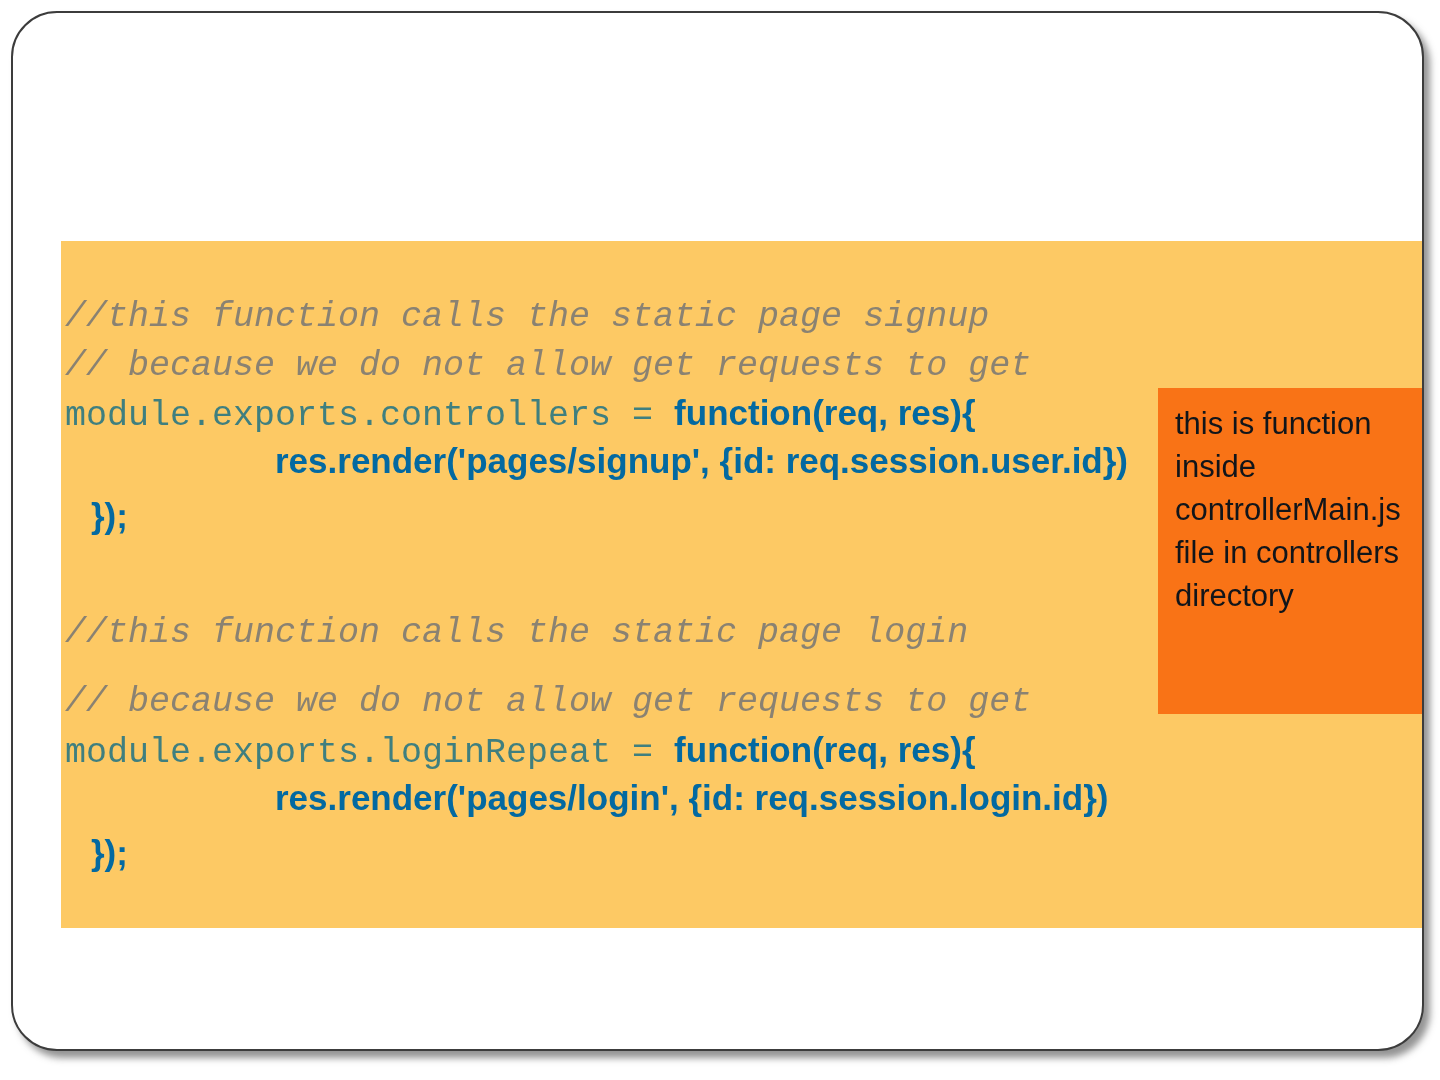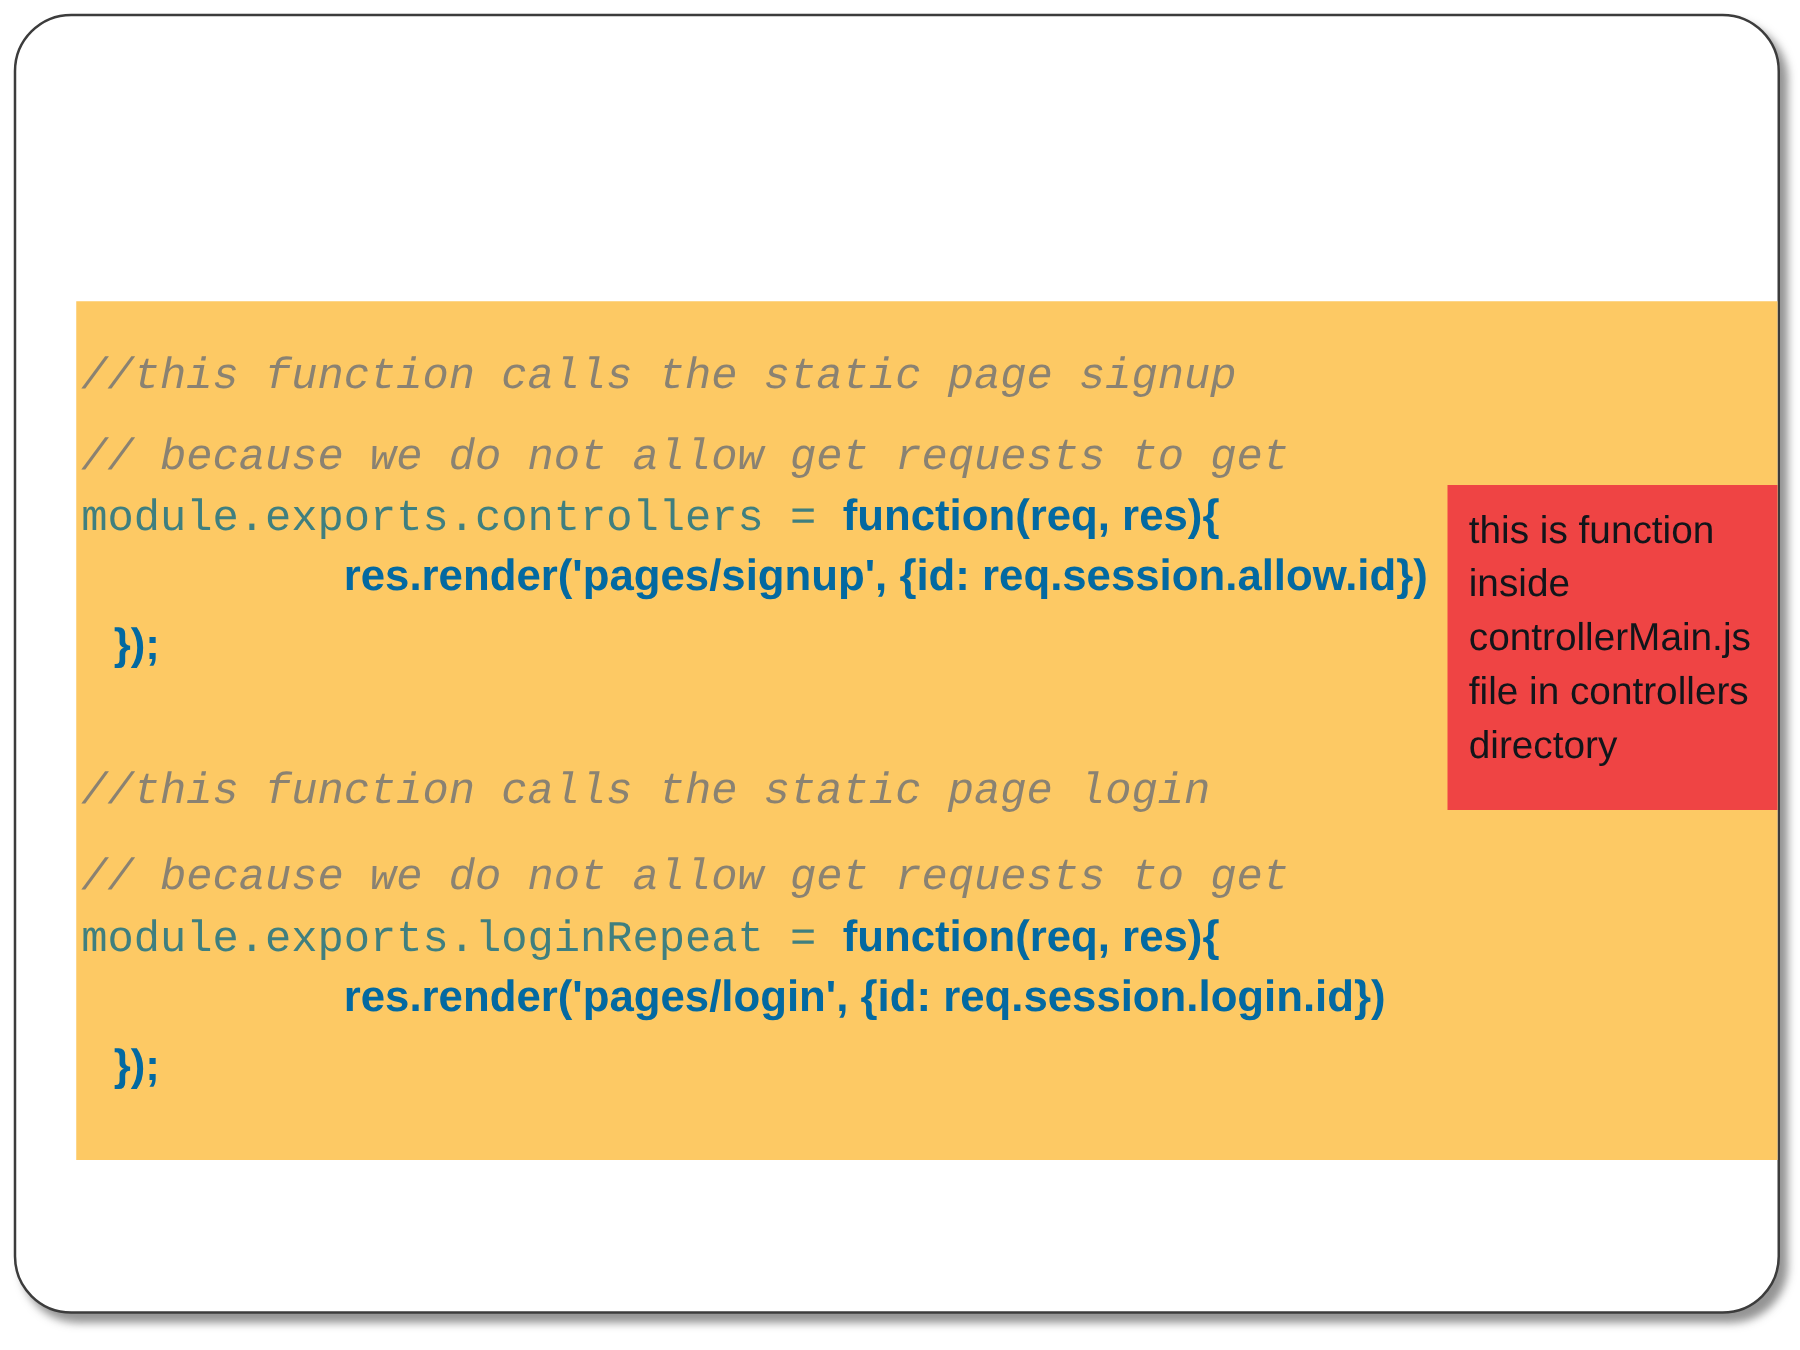--- a/index.html
+++ b/index.html
@@ -88,22 +88,22 @@
     color: #0369a1;
     font-weight: bold;
   }
 
   
   #callout-box {
     position: absolute;
     left: 1145px;
     top: 375px;
     width: 283px;
-    height: 260px;
-    background: #ef4444;
+    height: 326px;
+    background: #f97316;
     box-sizing: border-box;
     z-index: 5;
   }
   #callout-text {
     position: absolute;
     left: 17px;
     top: 14px;
     width: 252px;
     color: #11151a;
     font-size: 31px;
@@ -113,27 +113,27 @@
   }
 </style>
 </head>
 <body>
 
 <div id="slide-frame">
 
 
   <div id="code-panel">
 
-    <div class="code-line code-comment" style="top:40px;left:4px;">//this function calls the static page signup</div>
+    <div class="code-line code-comment" style="top:56px;left:4px;">//this function calls the static page signup</div>
 
     <div class="code-line code-comment" style="top:105px;left:4px;">// because we do not allow get requests to get</div>
 
     <div class="code-line" style="top:152px;left:4px;"><span class="code-export">module.exports.controllers = </span><span class="code-plain">function(req, res){</span></div>
 
-    <div class="code-line code-plain" style="top:200px;left:214px;">res.render('pages/signup', {id: req.session.allow.id})</div>
+    <div class="code-line code-plain" style="top:200px;left:214px;">res.render('pages/signup', {id: req.session.user.id})</div>
 
     <div class="code-line code-plain" style="top:255px;left:30px;">});</div>
 
     <div class="code-line code-comment" style="top:372px;left:4px;">//this function calls the static page login</div>
 
     <div class="code-line code-comment" style="top:441px;left:4px;">// because we do not allow get requests to get</div>
 
     <div class="code-line" style="top:489px;left:4px;text-align:center;"><span class="code-export">module.exports.loginRepeat = </span><span class="code-plain">function(req, res){</span></div>
 
     <div class="code-line code-plain" style="top:537px;left:214px;">res.render('pages/login', {id: req.session.login.id})</div>

